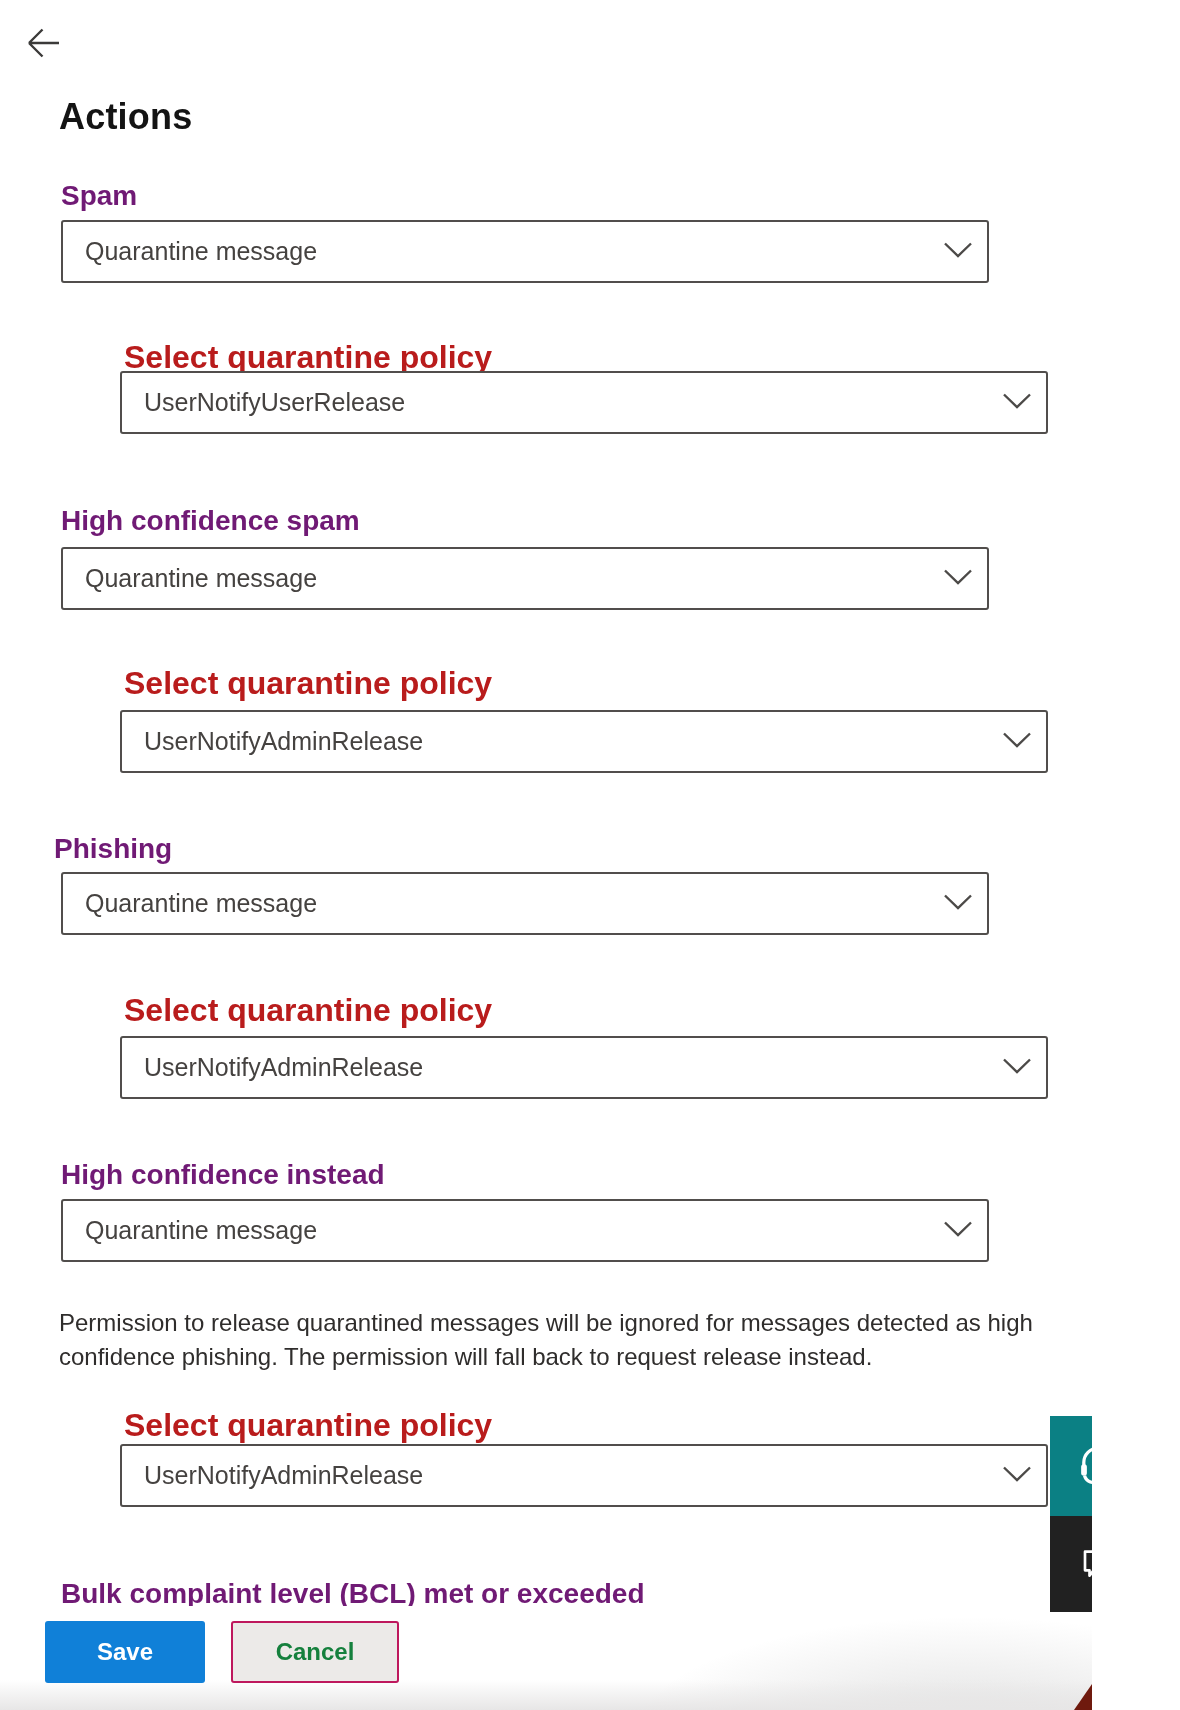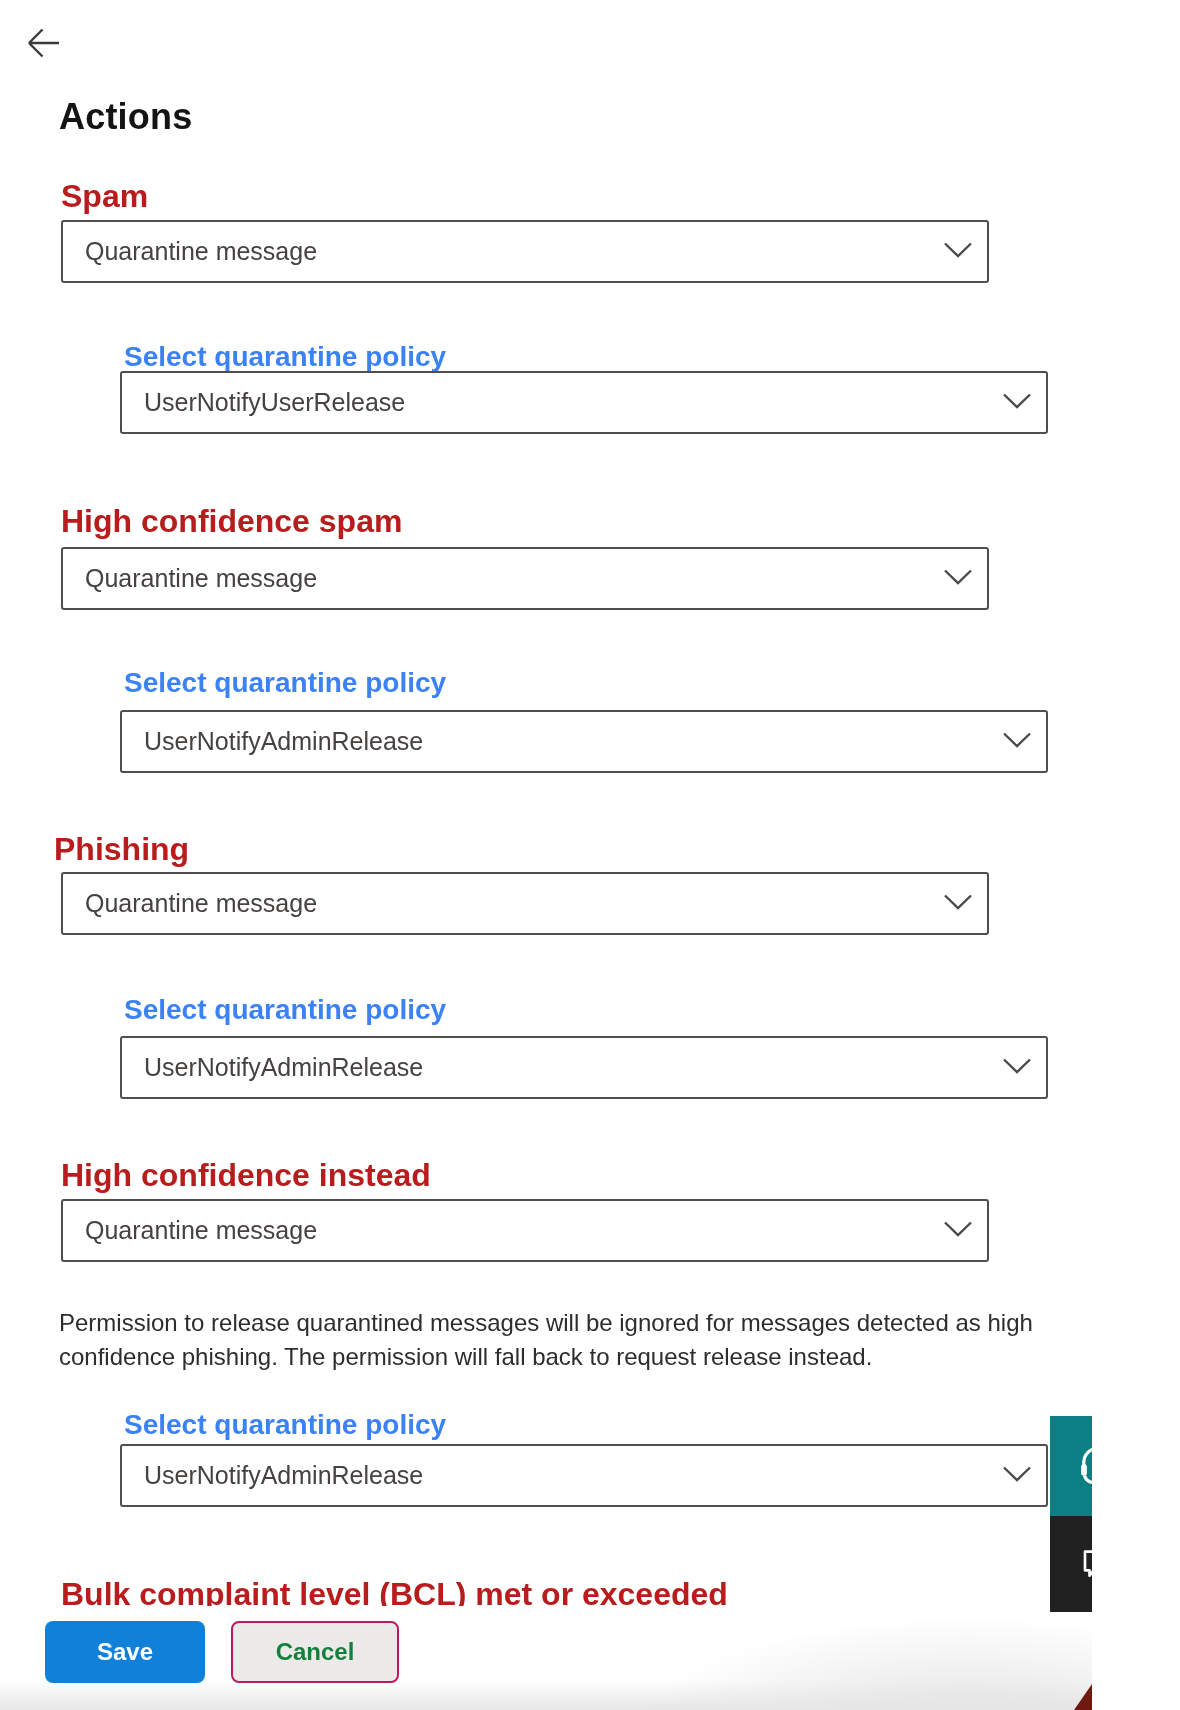--- a/index.html
+++ b/index.html
@@ -3,33 +3,33 @@
 <meta charset="utf-8">
 <style>
   html,body{margin:0;padding:0;background:#fff;}
   #screen{
     position:relative;width:1092px;height:1710px;background:#ffffff;overflow:hidden;
     font-family:"Liberation Sans","DejaVu Sans",sans-serif;color:#1d1c1b;
   }
   .abs{position:absolute;}
   .icon-btn{background:none;border:none;padding:0;cursor:pointer;line-height:0;}
   h1.page-title{margin:0;font-size:36px;font-weight:700;color:#141414;letter-spacing:.2px;}
-  .sec-label{font-size:32px;font-weight:600;color:#b91c1c;line-height:28px;white-space:nowrap;}
-  .pol-label{font-size:28px;font-weight:600;color:#3b82f6;line-height:28px;white-space:nowrap;}
+  .sec-label{font-size:28px;font-weight:600;color:#701a75;line-height:28px;white-space:nowrap;}
+  .pol-label{font-size:32px;font-weight:600;color:#b91c1c;line-height:28px;white-space:nowrap;}
   .dd{
     box-sizing:border-box;width:928px;height:63px;border:2px solid #514e4c;border-radius:3px;
     background:#fff;display:flex;align-items:center;padding:0 56px 0 22px;cursor:pointer;
   }
   .dd .dd-value{font-size:25px;color:#454240;white-space:nowrap;overflow:hidden;}
   .dd .chev{position:absolute;right:14px;top:50%;transform:translateY(-50%);}
   .note{font-size:24px;line-height:34px;color:#2f2d2c;width:1008px;}
   .clip-label{height:29px;overflow:hidden;margin-top:16px;}
   .clip-label .sec-label{line-height:34px;}
   .btn{
-    box-sizing:border-box;height:62px;border-radius:8px;font-size:24px;font-weight:600;
+    box-sizing:border-box;height:62px;border-radius:3px;font-size:24px;font-weight:600;
     display:flex;align-items:center;justify-content:center;cursor:pointer;border:none;
     font-family:"Liberation Sans","DejaVu Sans",sans-serif;
   }
   .btn-primary{background:#1080d8;color:#ffffff;width:160px;}
   .btn-secondary{background:#eceae8;color:#15803d;width:168px;border:2px solid #be185d;}
   .widget{width:96px;display:flex;align-items:center;justify-content:center;cursor:pointer;border:none;padding:0;}
   .widget-support{background:#0b8084;height:100px;}
   .widget-feedback{background:#212121;height:96px;}
   .bottom-fade{left:0;top:1680px;width:1180px;height:30px;
     background:linear-gradient(to bottom,rgba(233,233,233,0),#e7e6e6);}

